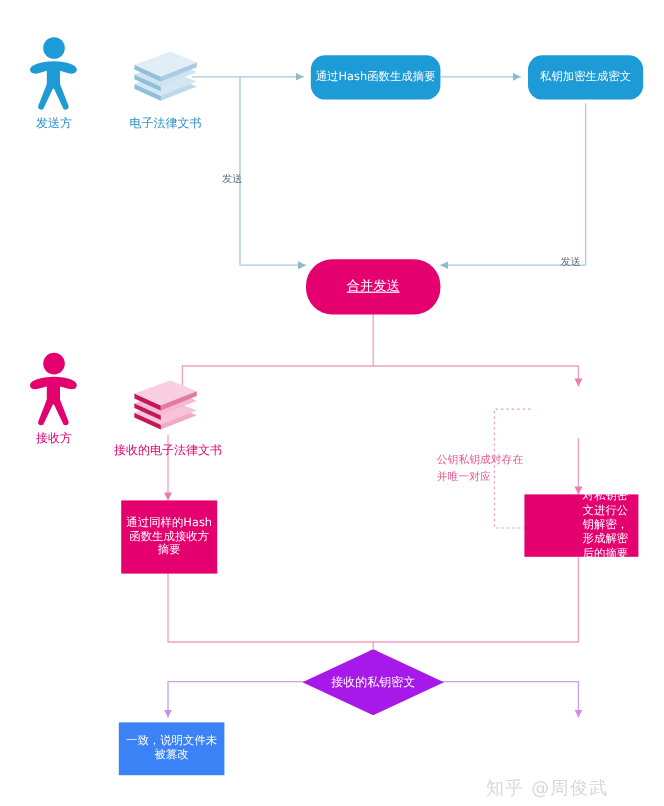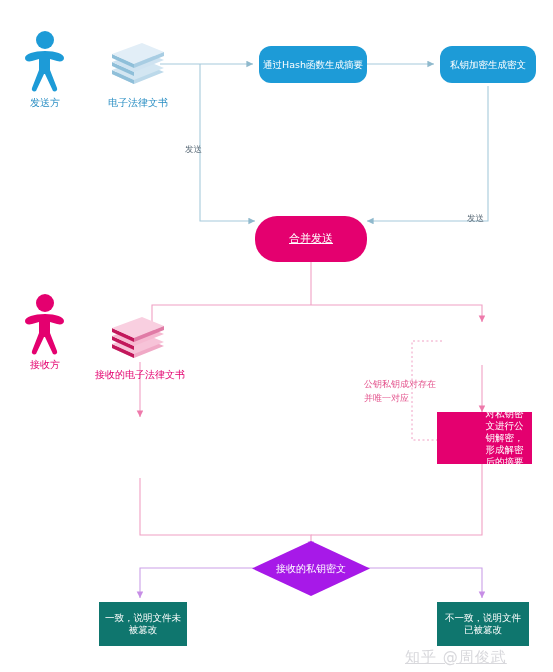--- a/index.html
+++ b/index.html
@@ -32,21 +32,21 @@
     box-sizing: border-box;
     z-index: 3;
   }
   .node-blue { background: #1d9bd7; font-size: 9.5px; padding: 3px 4px; border-radius: 12px; }
   .node-pink { background: #e4006f; font-size: 9.5px; padding: 3px 4px; }
   .node-pill {
     background: #e4006f;
     border-radius: 22px;
     font-size: 11px;
   }
-  .node-purple { background: #0f766e; font-size: 9.5px; padding: 3px 4px; }
+  .node-purple { background: #3b82f6; font-size: 9.5px; padding: 3px 4px; }
   .diamond-wrap {
     position: absolute;
     z-index: 3;
     display: flex;
     align-items: center;
     justify-content: center;
   }
   .diamond-shape {
     position: absolute;
     left: 0; top: 0;
@@ -87,21 +87,20 @@
   }
   .icon-person { position: absolute; z-index: 3; }
   .doc-stack { position: absolute; z-index: 3; }
   .watermark {
     position: absolute;
     font-size: 15px;
     color: #d8d8dc;
     z-index: 4;
     white-space: nowrap;
     letter-spacing: 1px;
-    text-decoration: underline;
   }
 </style>
 </head>
 <body>
 
 <div id="canvas">
 
   <svg id="svg-layer" viewBox="0 0 553 672" xmlns="http://www.w3.org/2000/svg">
     <defs>
       <marker id="arrow-blue" markerWidth="7" markerHeight="7" refX="6" refY="3" orient="auto">
@@ -205,27 +204,27 @@
         <polygon points="4,16 26,26 56,14 34,5" fill="#f9cfe0"></polygon>
         <polygon points="56,14 56,18 26,30 26,26" fill="#e07ba6"></polygon>
       </g>
     </svg>
   </div>
   <div class="caption cap-pink" style="left:75px; top:368px; width:130px;">接收的电子法律文书</div>
 
 
   <div class="node node-pink" style="left:437px; top:412px; width:95px; height:52px;padding-left:44px;">对私钥密文进行公钥解密，形成解密后的摘要</div>
 
+  <div class="node node-pink" style="left:101px; top:417px; width:80px; height:61px;">通过同样的Hash函数生成接收方摘要</div>
 
   <div class="annot" style="left:340px; top:378px;margin-left:24px;">公钥私钥成对存在并唯一对应</div>
 
   <div class="diamond-wrap" style="left:252px; top:541px; width:118px; height:55px;">
     <div class="diamond-shape"></div>
     <span class="diamond-label">接收的私钥密文</span>
   </div>
 
   <div class="node node-purple" style="left:99px; top:602px; width:88px; height:44px;">一致，说明文件未被篡改</div>
 
-  <div class="node node-purple" style="left:437px; top:602px; width:92px; height:44px;">不一致，说明文件已被篡改</div>
 
   <div class="watermark" style="left:405px; top:648px;">知乎 @周俊武</div>
 
 </div>
 
 </body></html>

